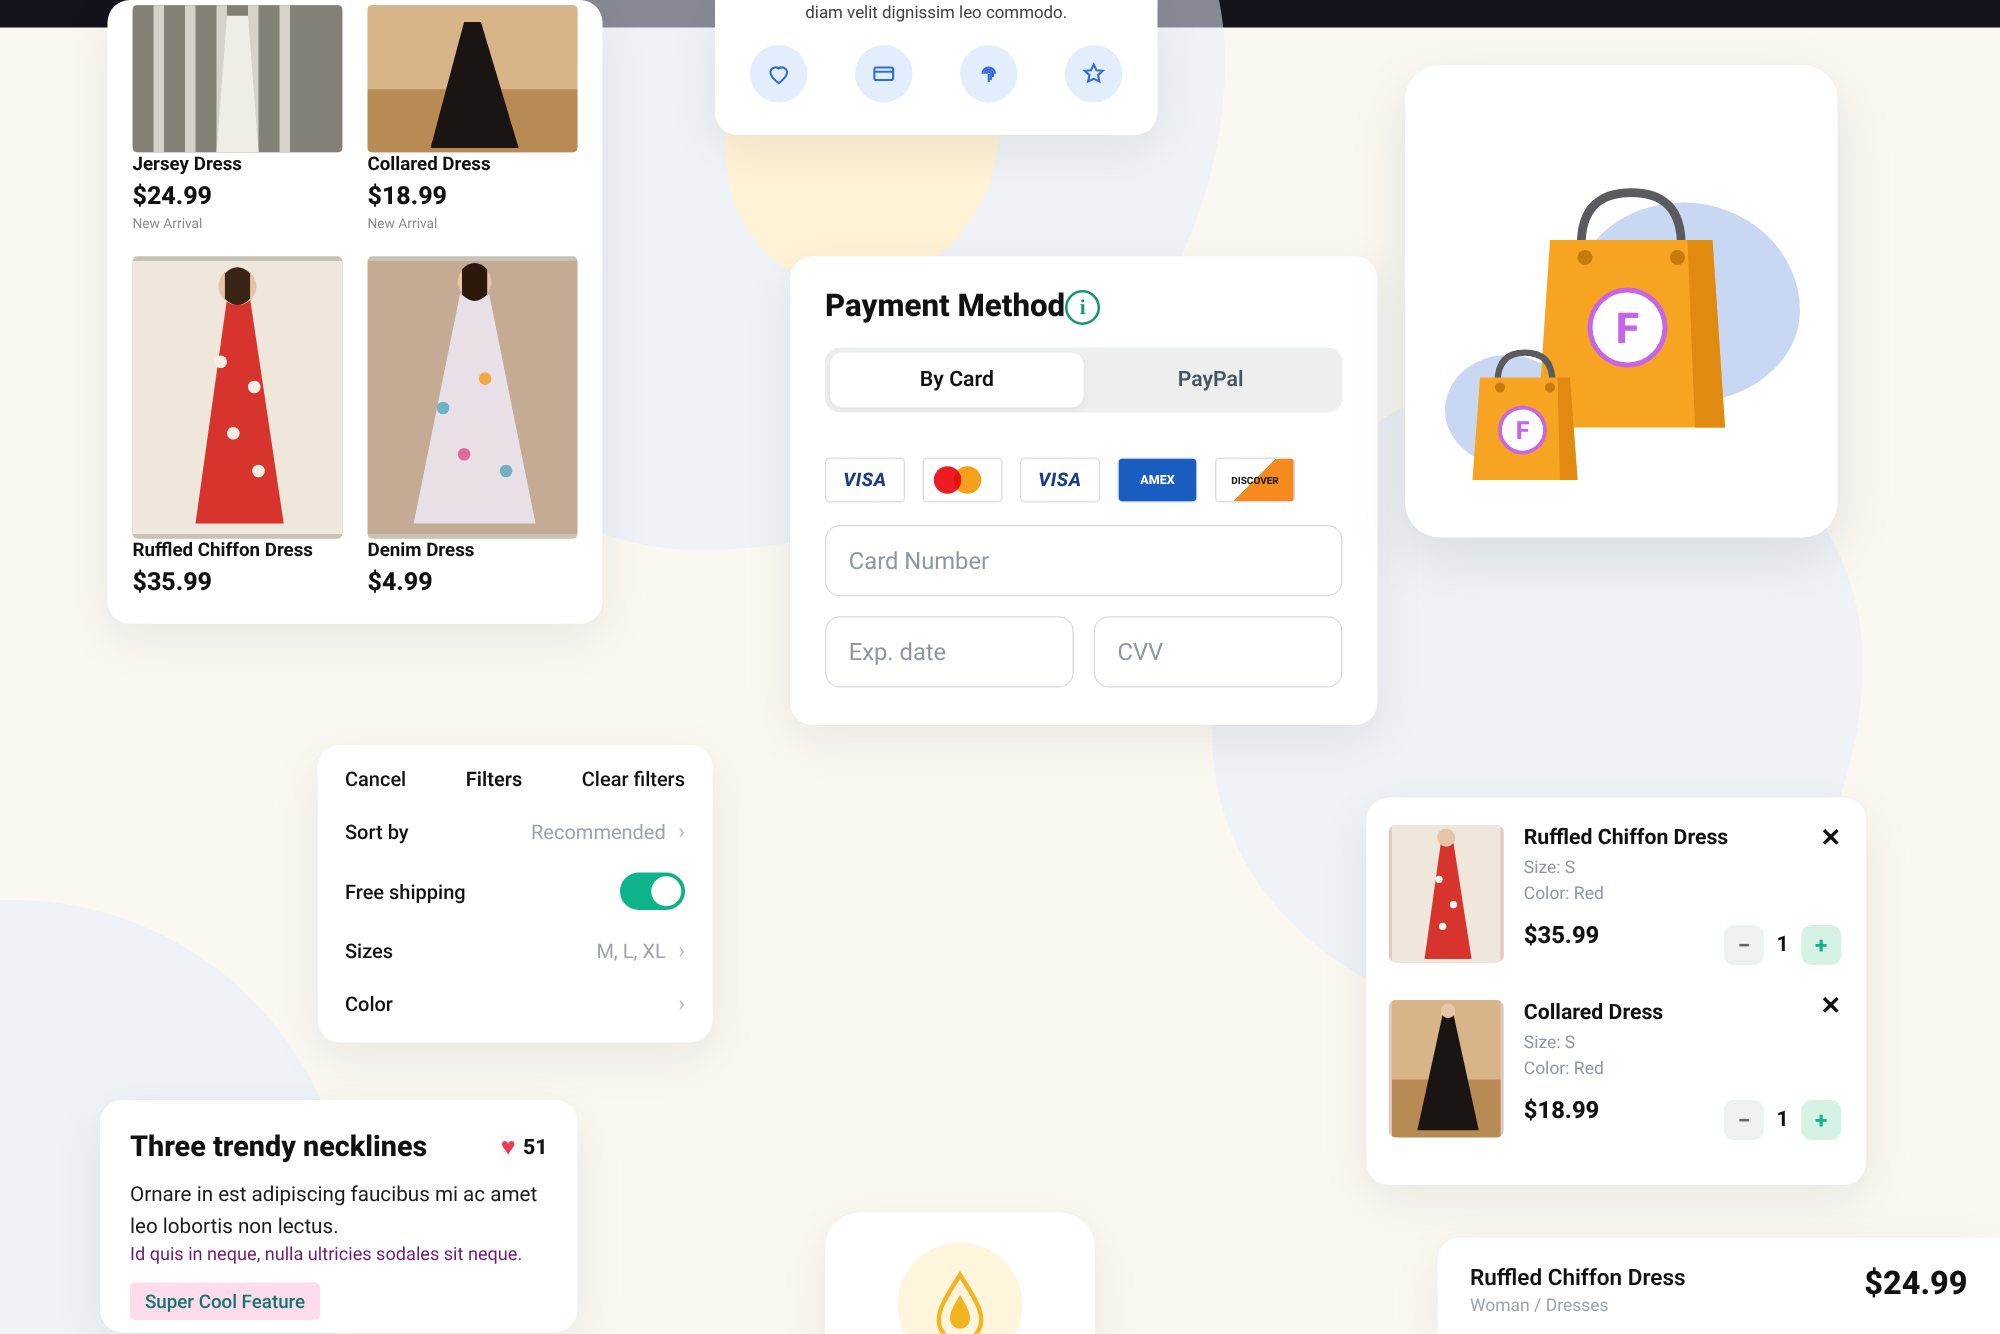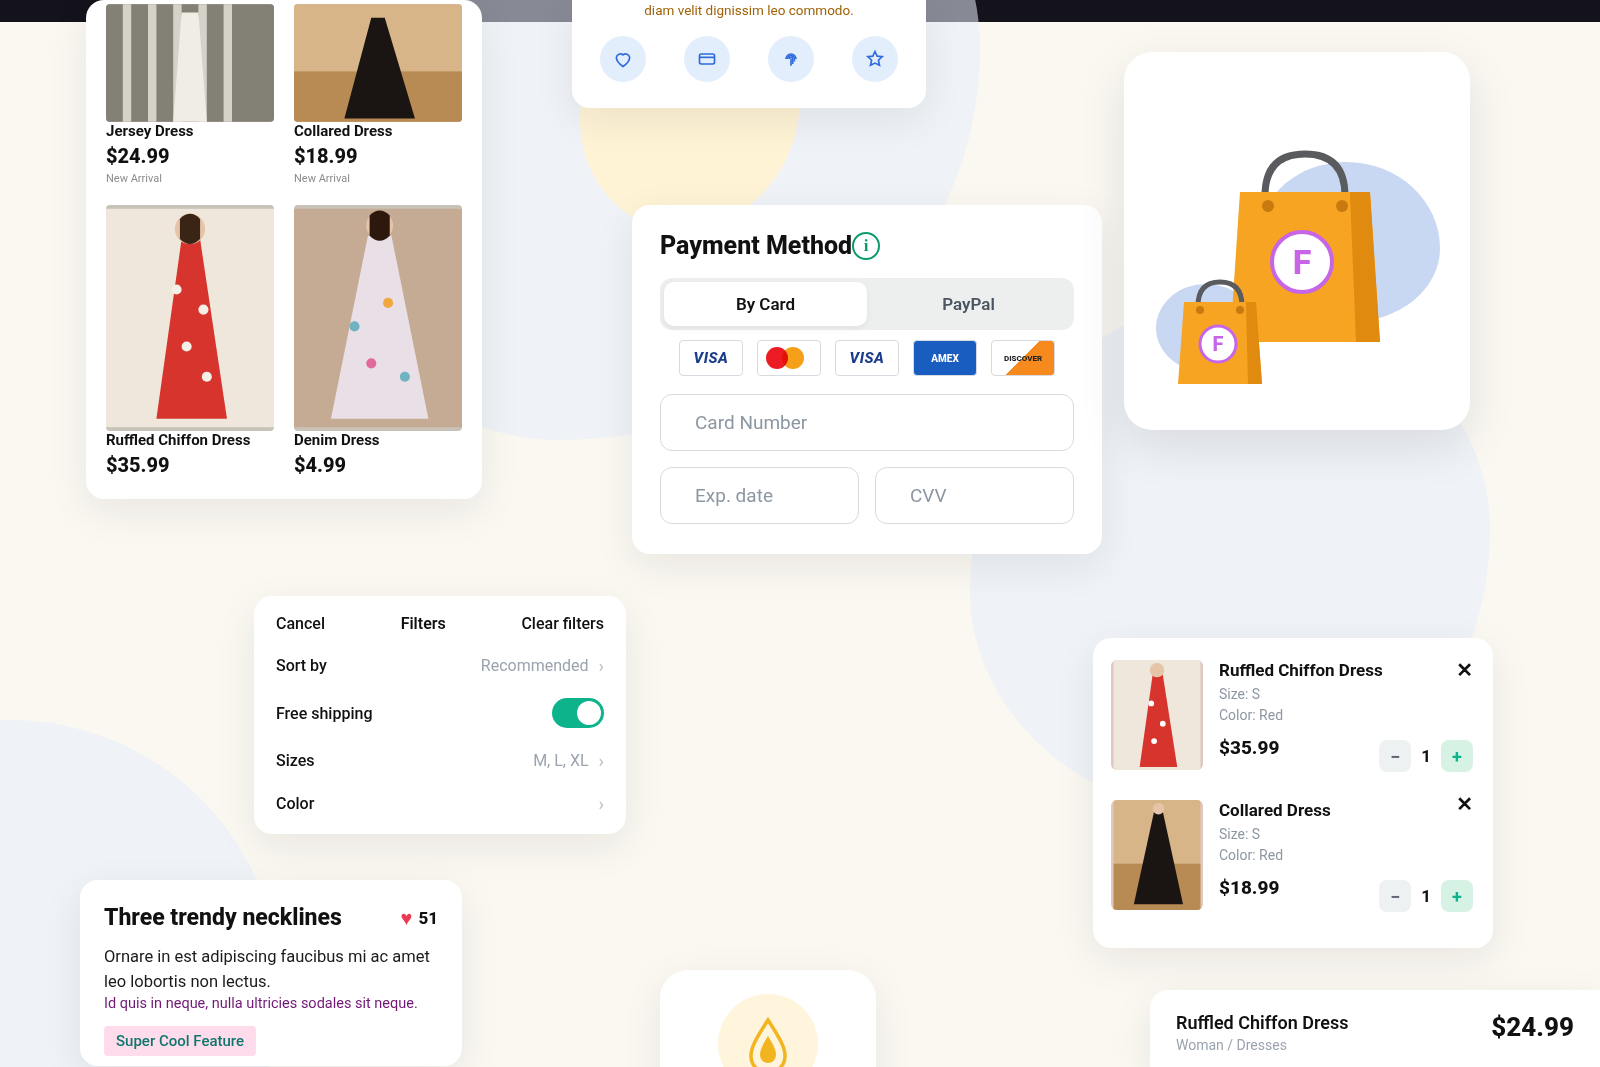--- a/index.html
+++ b/index.html
@@ -32,52 +32,52 @@
 .products { left: 86px; top: 0; width: 396px; padding: 4px 20px 22px; }
 .prod-grid { display: grid; grid-template-columns: 1fr 1fr; gap: 20px 20px; }
 .prod-img { width: 100%; height: 118px; background: #c9c2b7; border-radius: 4px; display:block; }
 .prod-img2 { height: 226px; }
 .prod-name { font-size: 15px; font-weight: 700; margin-top: 0; color:#111; }
 .prod-price { font-size: 20px; font-weight: 800; margin-top: 4px; }
 .prod-tag { font-size: 11px; color: #8c8c8c; margin-top: 4px; }
 
 
 .iconrow-card { left: 572px; top: 0; width: 354px; padding: 2px 24px 26px; border-radius:0 0 18px 18px;}
-.lorem-top { color:#a16207; font-size:13.5px; text-align:center; }
+.lorem-top { color:#404040; font-size:13.5px; text-align:center; }
 .iconrow { display:flex; justify-content:space-between; margin-top:18px; padding:0 4px; }
 .circ-btn { width:46px; height:46px; border-radius:50%; background:#e2eefb; display:flex; align-items:center; justify-content:center; cursor:pointer; }
 .circ-btn svg { width:20px; height:20px; stroke:#2f6bdc; fill:none; stroke-width:2; }
 
 
 .payment { left: 632px; top: 205px; width: 470px; padding: 26px 28px 30px; }
 .pay-head { display:flex; justify-content:flex-start; align-items:center; }
 .pay-title { font-size:25px; font-weight:800; }
 .info-ic { width:28px; height:28px; border:2.5px solid #0d9b6c; border-radius:50%; display:flex; align-items:center; justify-content:center; color:#0d9b6c; font-weight:800; font-family:serif; font-size:17px; cursor:pointer;}
 .seg { display:flex; background:#edefef; border-radius:12px; margin-top:18px; padding:4px; }
 .seg-btn { flex:1; text-align:center; padding:12px 12px; font-size:17px; font-weight:600; border-radius:10px; cursor:pointer; color:#4b5560;}
 .seg-btn.active { background:#fff; color:#111; box-shadow:0 2px 6px rgba(0,0,0,0.06);}
-.cc-logos { display:flex; gap:14px; justify-content:center; margin-top:10px; }
+.cc-logos { display:flex; gap:14px; justify-content:flex-start; margin-top:36px; }
 .cc-logo { width:64px; height:36px; border:1px solid #d6dbe1; border-radius:4px; display:flex; align-items:center; justify-content:center; font-size:10px; font-weight:800;}
 .visa { color:#1a3c8b; font-style:italic; font-size:15px; letter-spacing:0.5px;}
 .mc { position:relative; }
 .mc::before,.mc::after{content:"";position:absolute;width:22px;height:22px;border-radius:50%;}
 .mc::before{background:#ec1c24;left:8px;}
 .mc::after{background:#f6a01a;left:24px;mix-blend-mode:multiply;}
-.field { margin-top:18px; border:1px solid #d6dbe1; border-radius:12px; padding:16px 34px; font-size:19px; color:#8d97a2; }
+.field { margin-top:18px; border:1px solid #d6dbe1; border-radius:12px; padding:16px 18px; font-size:19px; color:#8d97a2; }
 .field-row { display:flex; gap:16px; }
 .field-row .field { flex:1; margin-top:16px;}
 
 
 .bag-card { right:130px; top:52px; width:346px; height:378px; border-radius:28px; box-shadow:0 16px 48px rgba(20,20,40,0.10); display:flex; align-items:center; justify-content:center;}
 .bag-wrap { position:relative; width:100%; height:100%; }
 .bag-blob { position:absolute; width:180px; height:160px; background:#c9d8f2; border-radius:48% 52% 50% 50% / 46% 54% 46% 54%; top:110px; right:30px;}
 .bag-blob2 { position:absolute; width:100px; height:88px; background:#c9d8f2; border-radius:50%; bottom:58px; left:32px;}
 
 
-.filters { left:254px; top:596px; width:372px; padding:18px 22px 20px; }
+.filters { left:254px; top:596px; width:316px; padding:18px 22px 20px; }
 .filters-head { display:flex; justify-content:space-between; font-size:16px; font-weight:600; }
 .filters-head .mid { color:#111; }
 .filters-head .side { color:#111; font-weight:500; cursor:pointer; }
 .f-row { display:flex; justify-content:space-between; align-items:center; margin-top:22px; font-size:16px; }
 .f-row .lab { font-weight:500; }
 .f-right { display:flex; align-items:center; gap:10px; color:#9aa3ae; cursor:pointer;}
 .chev { color:#b7bec7; font-size:18px; }
 .toggle { width:52px; height:30px; background:#0cb38b; border-radius:40px; position:relative; cursor:pointer;}
 .toggle::after { content:""; position:absolute; width:24px; height:24px; background:#fff; border-radius:50%; top:3px; right:3px;}
 

